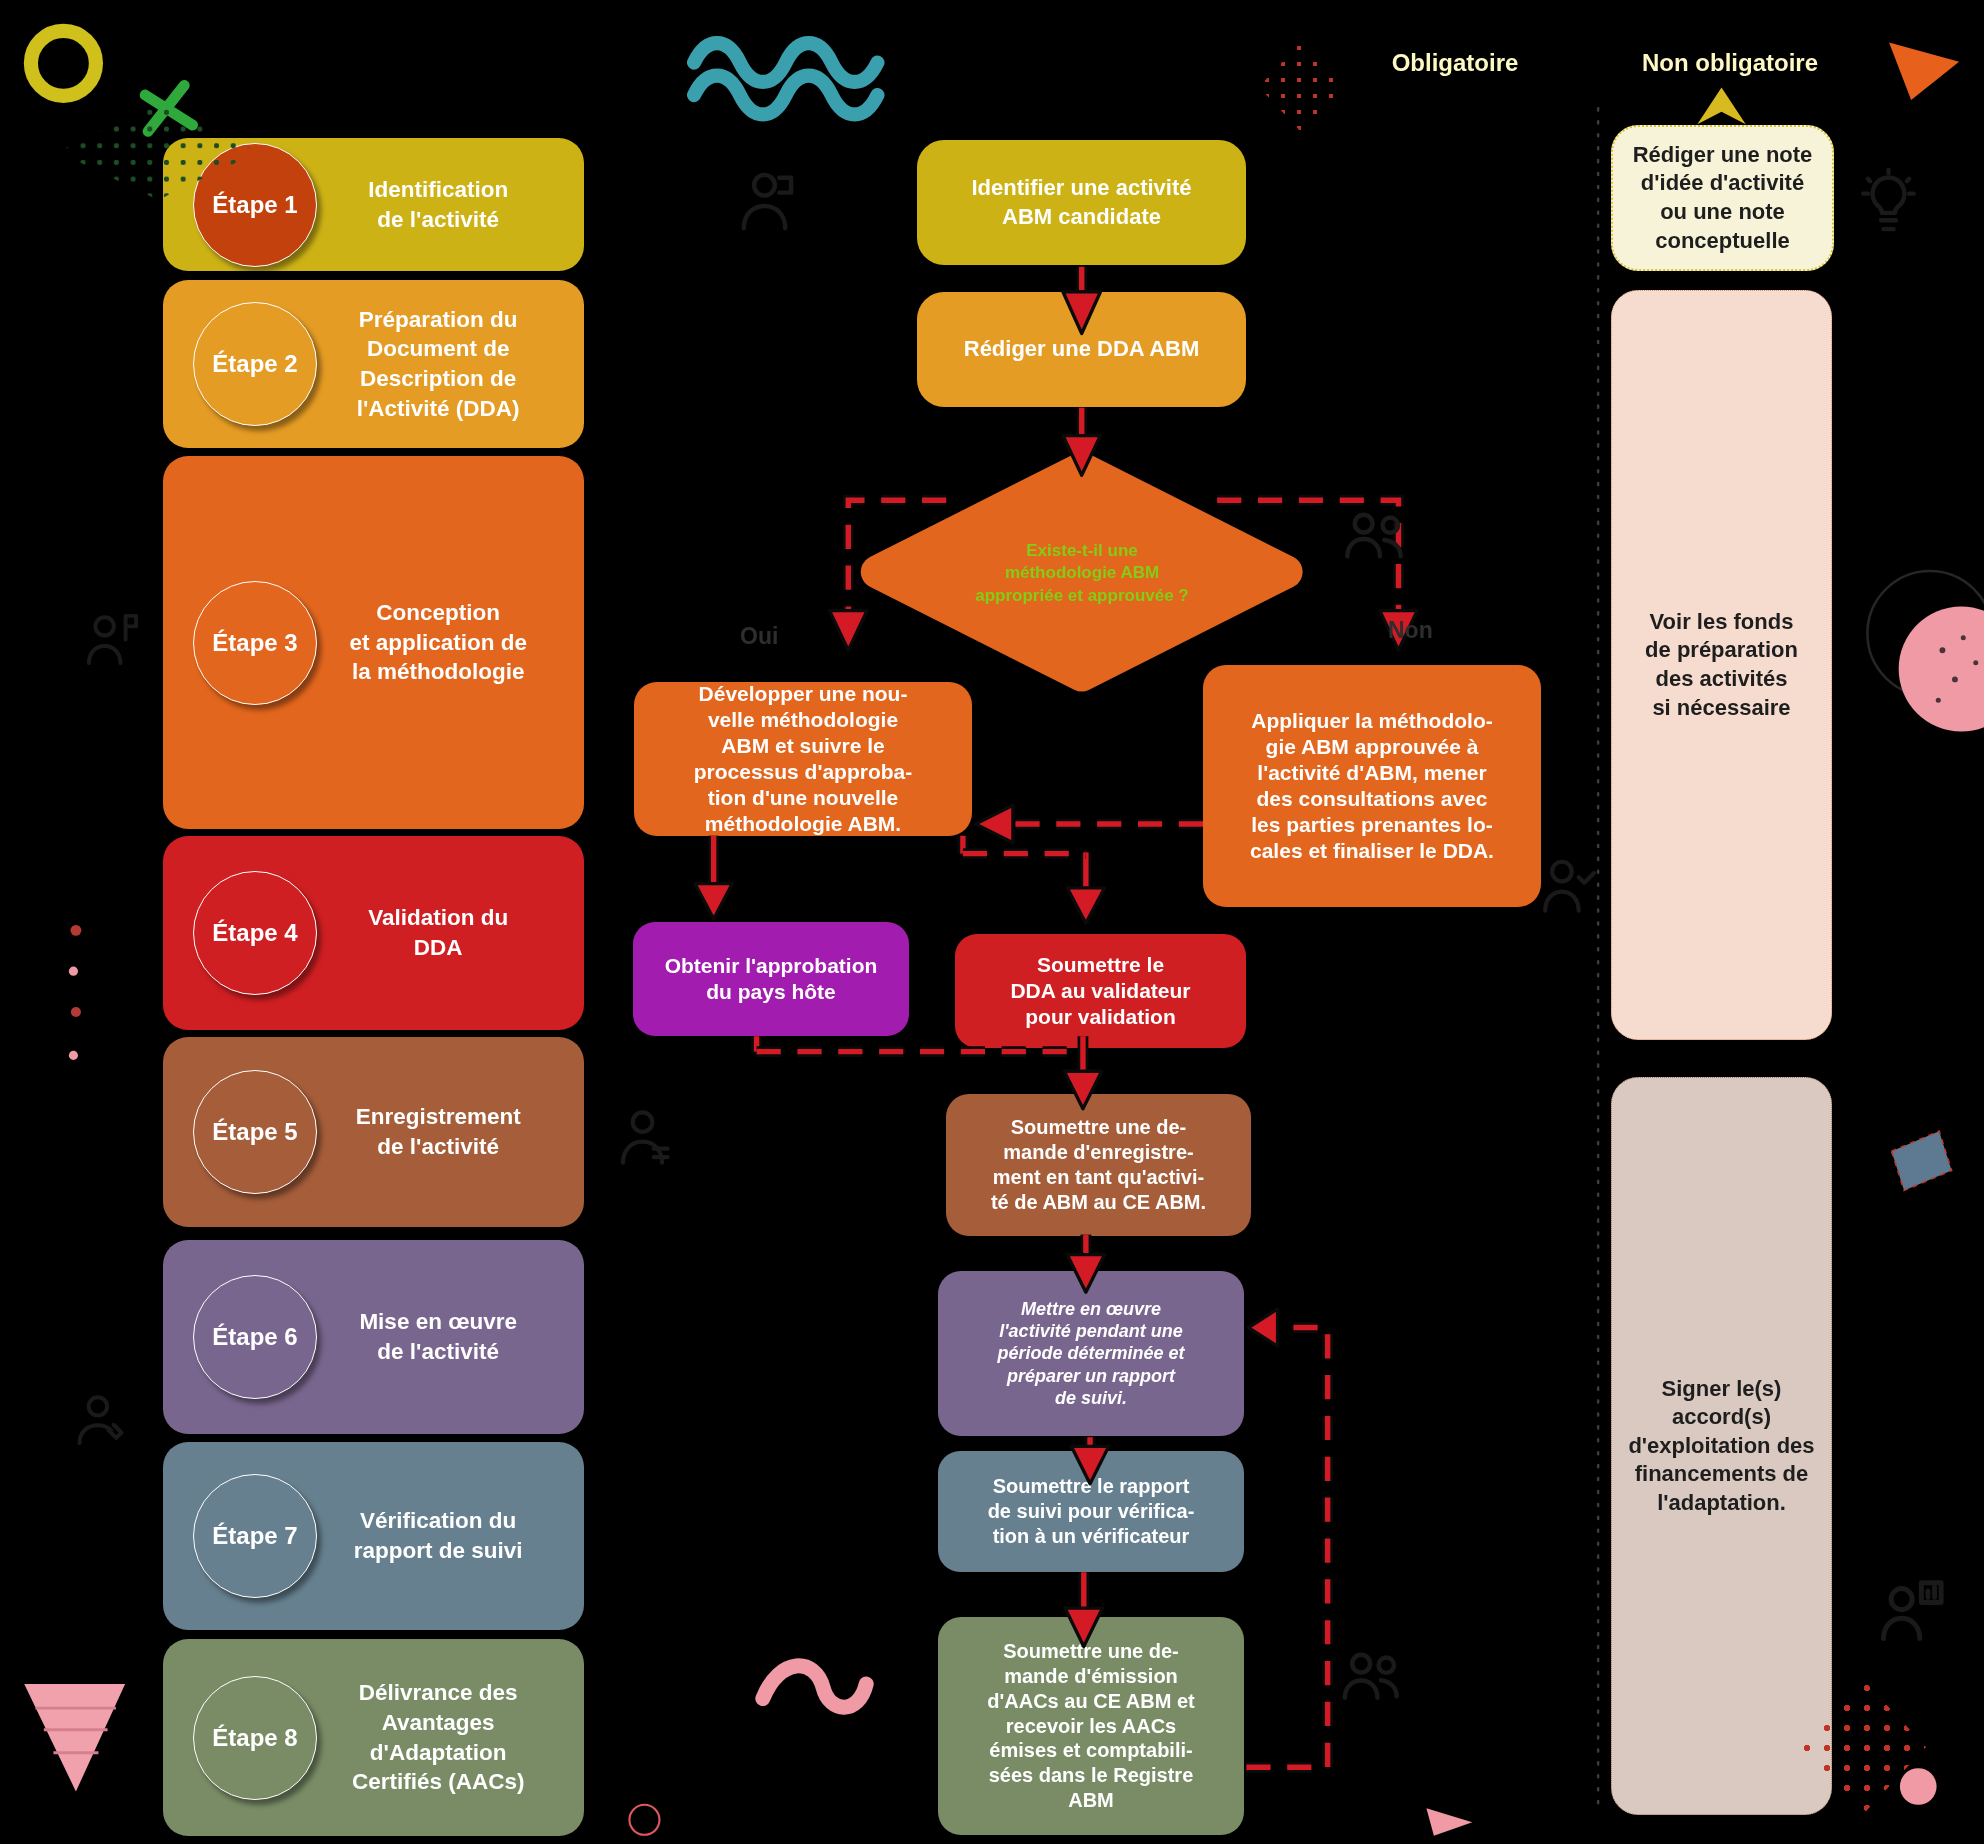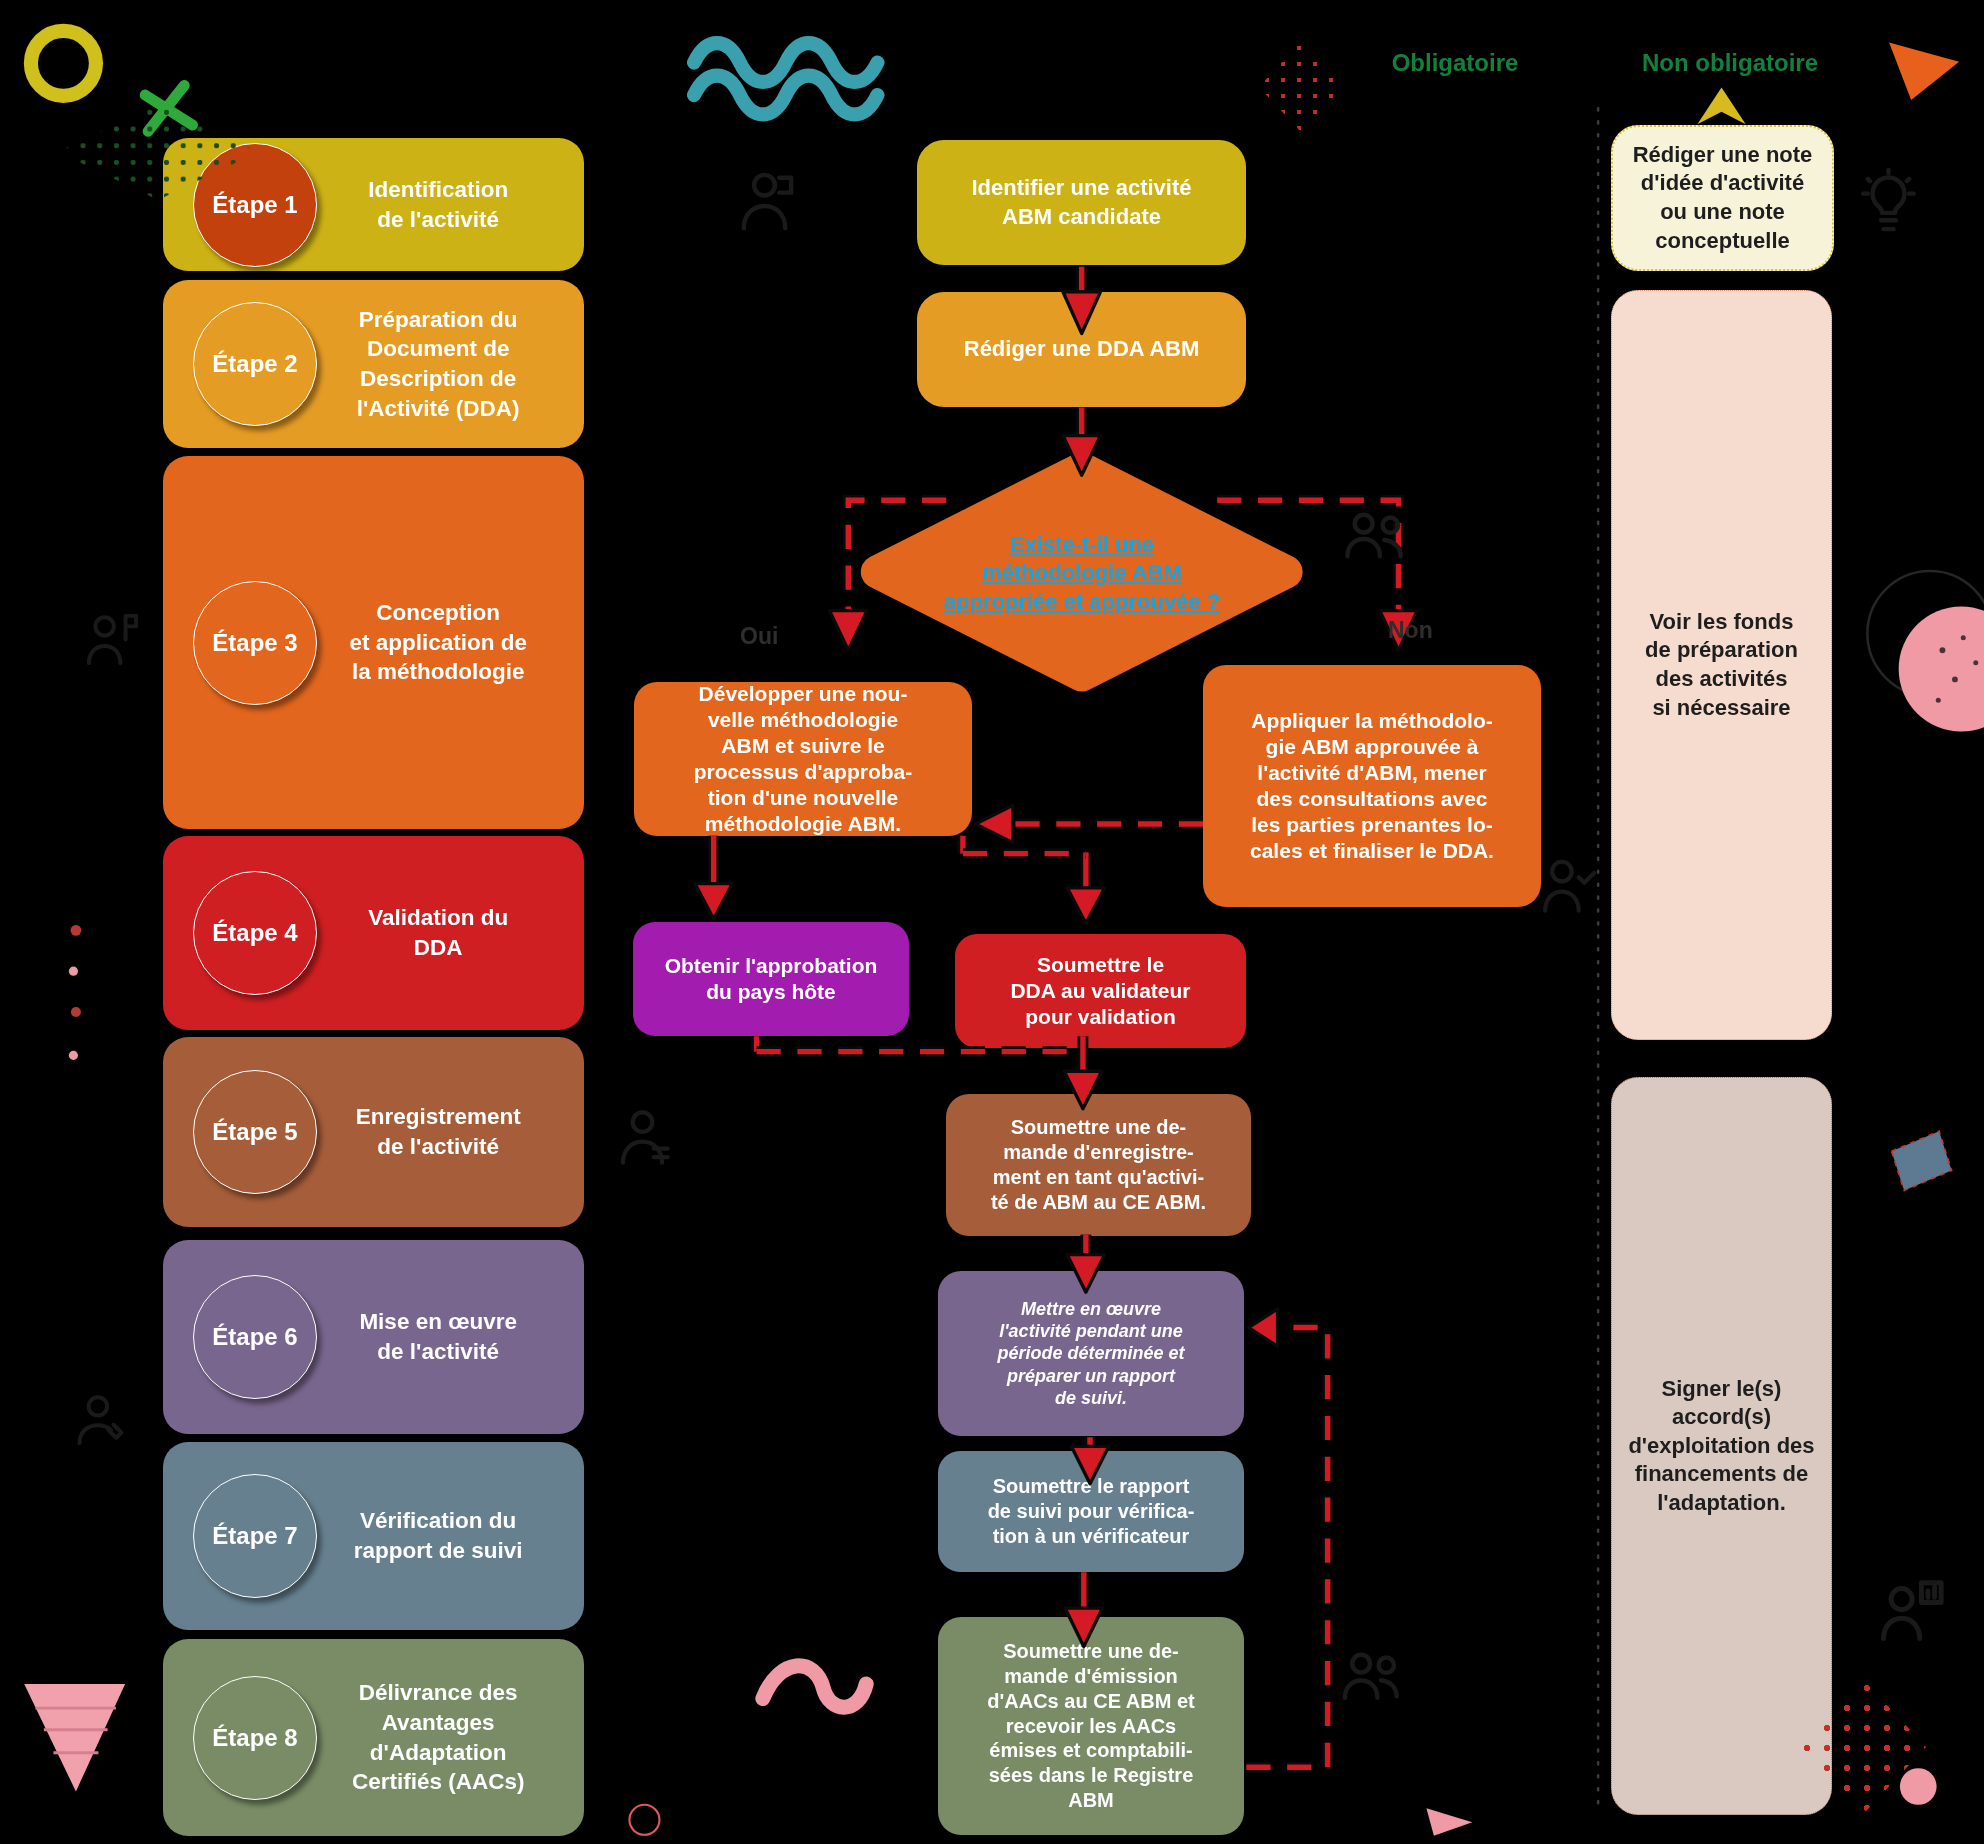--- a/index.html
+++ b/index.html
@@ -14,26 +14,26 @@
               display:flex;align-items:center;justify-content:center;
               color:#fff;font-size:24px;font-weight:600;
               box-shadow:4.2px 5px 5.8px rgba(0,0,0,.4);}
   .steptitle{flex:1;margin-left:146px;margin-right:16.7px;text-align:center;color:#fff;
              font-size:22.5px;font-weight:600;line-height:1.32;white-space:pre-line;}
   .mtext{font-size:22px;line-height:1.3;padding:8.3px;}
   .smalltext{font-size:21px;line-height:1.24;padding:6.7px;}
   .rbox{position:absolute;border-radius:27px;display:flex;align-items:center;justify-content:center;
         text-align:center;color:#1e1e1e;font-weight:600;white-space:pre-line;
         font-size:22px;line-height:1.3;}
-  .colhead{position:absolute;color:#15803d;font-size:24px;font-weight:600;width:292px;text-align:center;}
+  .colhead{position:absolute;color:#fef9c3;font-size:24px;font-weight:600;width:292px;text-align:center;}
   .branchlabel{position:absolute;color:#2e2e2e;font-size:23px;font-weight:600;}
   .overlay{position:absolute;left:0;top:0;pointer-events:none;}
   .diamondtext{position:absolute;left:907px;top:492px;width:350px;height:163px;
                display:flex;align-items:center;justify-content:center;text-align:center;
-               color:#0ea5e9;font-weight:600;font-size:22px;line-height:1.3;white-space:pre-line;text-decoration:underline;}
+               color:#84cc16;font-weight:600;font-size:17px;line-height:1.3;white-space:pre-line;}
   .dots{position:absolute;clip-path:polygon(50% 0,100% 50%,50% 100%,0 50%);}
   .dots-green{background-image:radial-gradient(circle,#1d4d24 2.5px,transparent 2.9px);background-size:16.7px 16.7px;}
   .dots-red{background-image:radial-gradient(circle,#c23326 2.1px,transparent 2.5px);background-size:16px 16px;}
   .dots-red-lg{background-image:radial-gradient(circle,#c23326 2.9px,transparent 3.3px);background-size:20px 20px;}
   .ghost{position:absolute;}
   .ghost svg{stroke:#1a1a1a;fill:none;stroke-width:1.5;stroke-linecap:round;stroke-linejoin:round;}
 </style>
 </head>
 <body>
 

